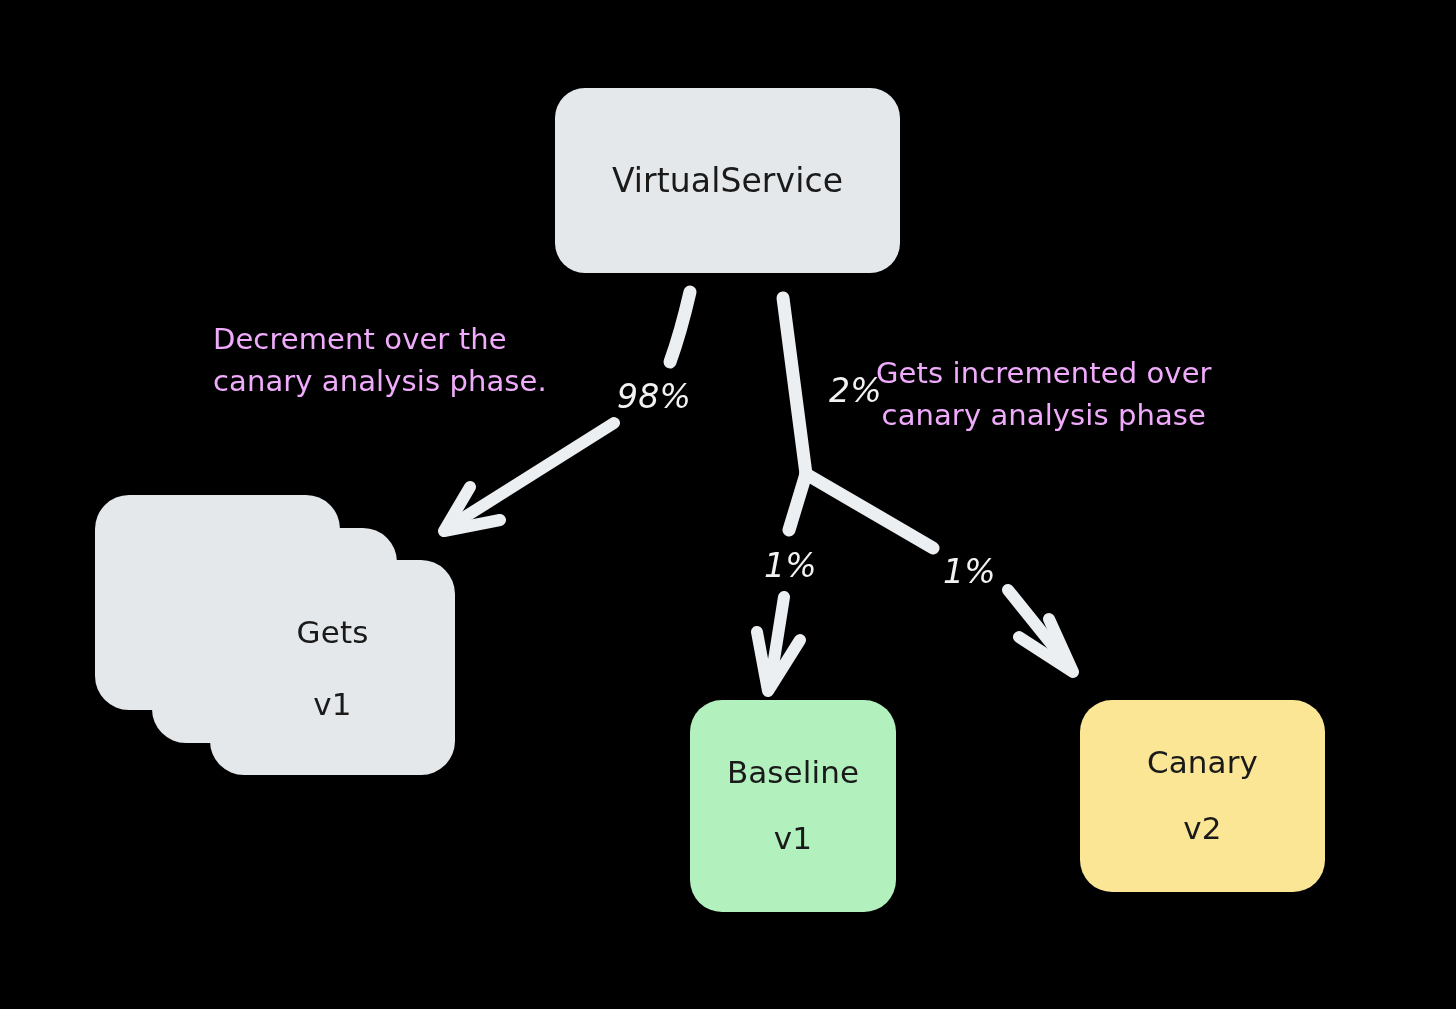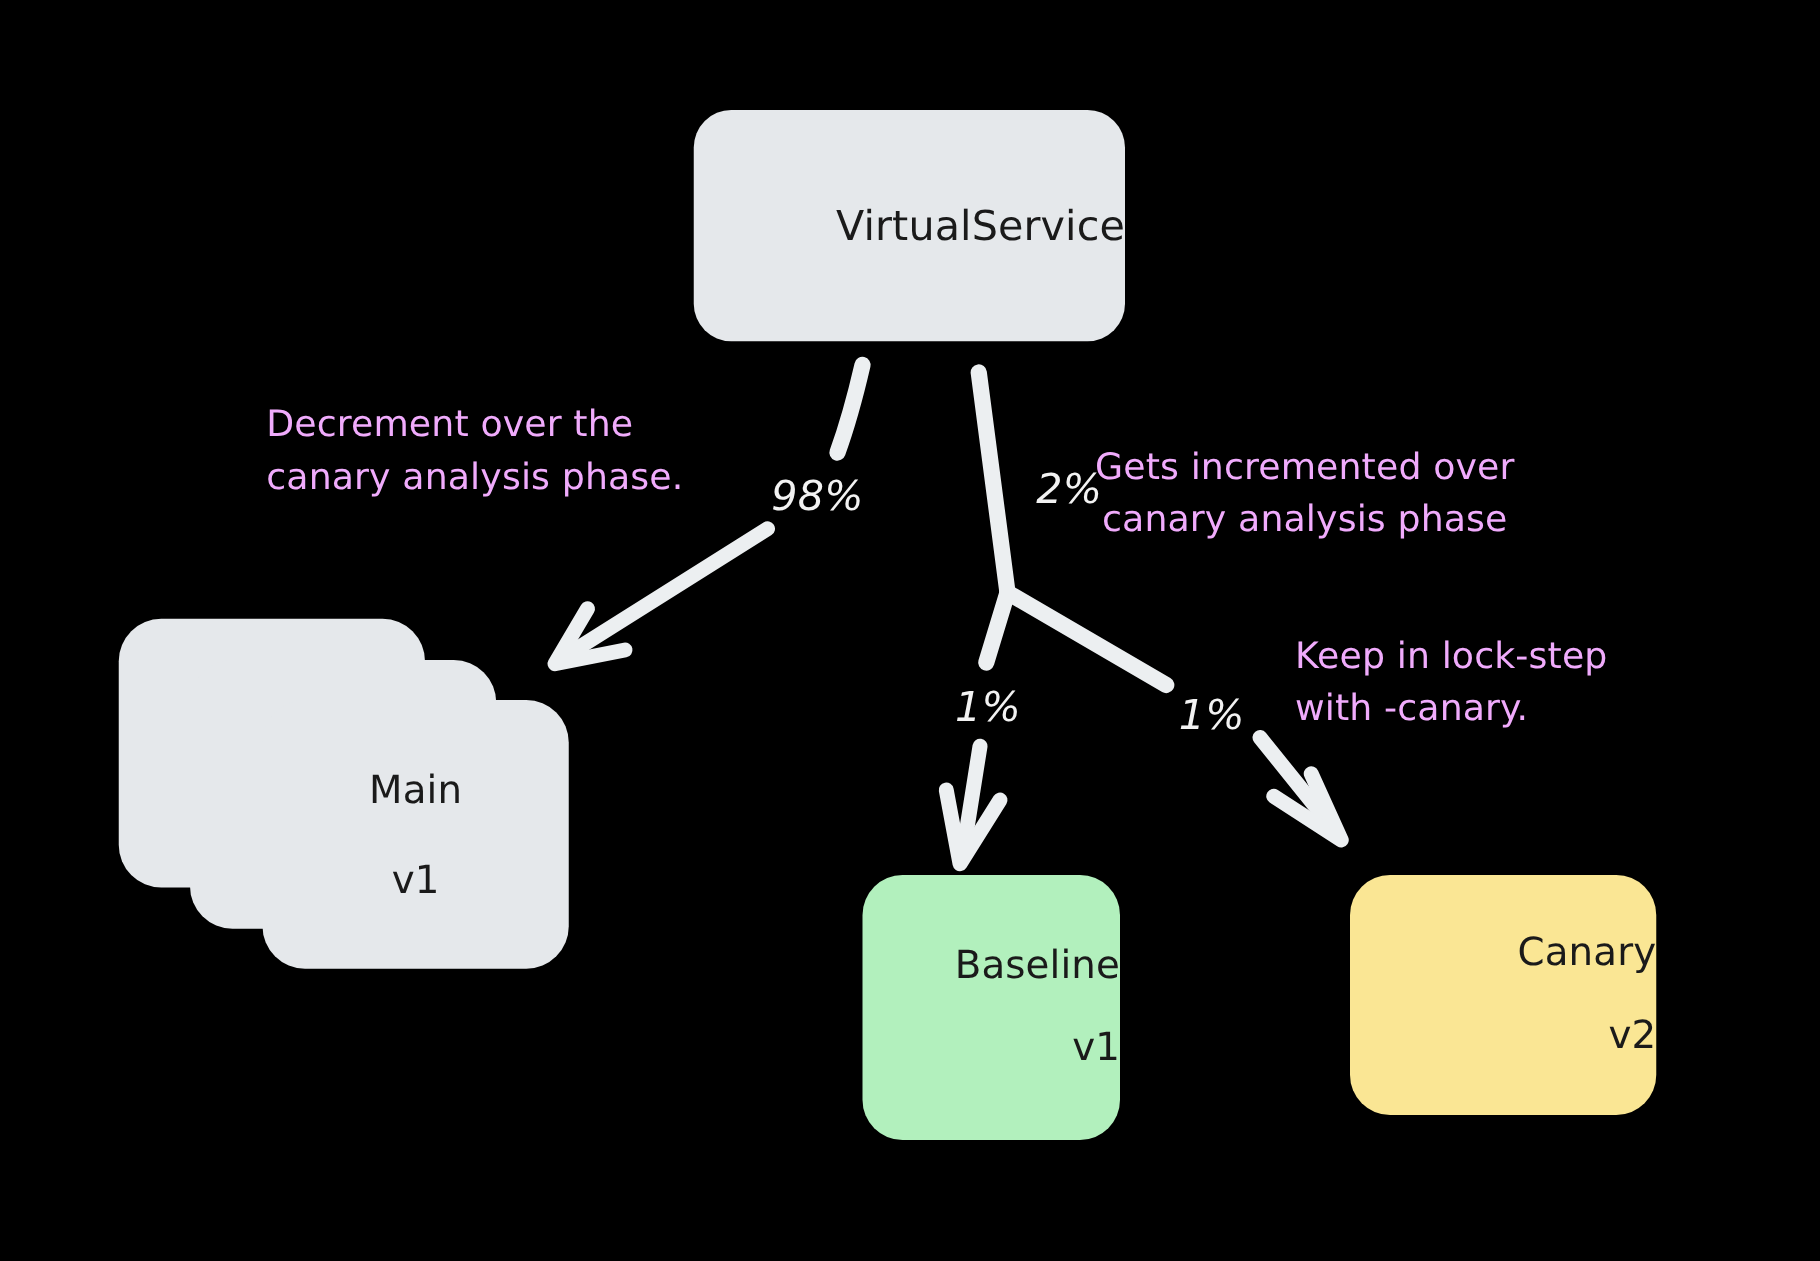--- a/index.html
+++ b/index.html
@@ -13,21 +13,21 @@
     height: 1009px;
     background: #000000;
     overflow: hidden;
     font-family: "DejaVu Sans", "Liberation Sans", sans-serif;
   }
   .node {
     position: absolute;
     box-sizing: border-box;
     display: flex;
     flex-direction: column;
-    align-items: flex-end;
+    align-items: center;
     justify-content: center;
     color: #1a1a1a;
     text-align: center;
     line-height: 1.15;
   }
   .node-title {
     font-size: 31px;
     letter-spacing: 0.1px;
   }
   .node-sub {
@@ -154,21 +154,21 @@
     <path d="M 1019,637 L 1073,672 L 1049,619" fill="none" stroke="#eceff1" stroke-width="12" stroke-linecap="round" stroke-linejoin="round"></path>
   </svg>
 
   <div class="node vs-box">
     <span class="node-title">VirtualService</span>
   </div>
 
   <div class="stack-card stack-back"></div>
   <div class="stack-card stack-mid"></div>
   <div class="stack-card stack-front">
-    <span class="node-title">Main</span>
+    <span class="node-title">Gets</span>
     <span class="node-sub">v1</span>
   </div>
 
   <div class="node baseline-box">
     <span class="node-title">Baseline</span>
     <span class="node-sub">v1</span>
   </div>
 
   <div class="node canary-box">
     <span class="node-title">Canary</span>
@@ -177,16 +177,14 @@
 
   <div class="pct pct-98">98%</div>
   <div class="pct pct-2">2%</div>
   <div class="pct pct-1a">1%</div>
   <div class="pct pct-1b">1%</div>
 
   <div class="annotation ann-left">Decrement over the
 canary analysis phase.</div>
   <div class="annotation ann-right">Gets incremented over
 canary analysis phase</div>
-  <div class="annotation ann-lock">Keep in lock-step
-with -canary.</div>
 
 </div>
 
 </body></html>

